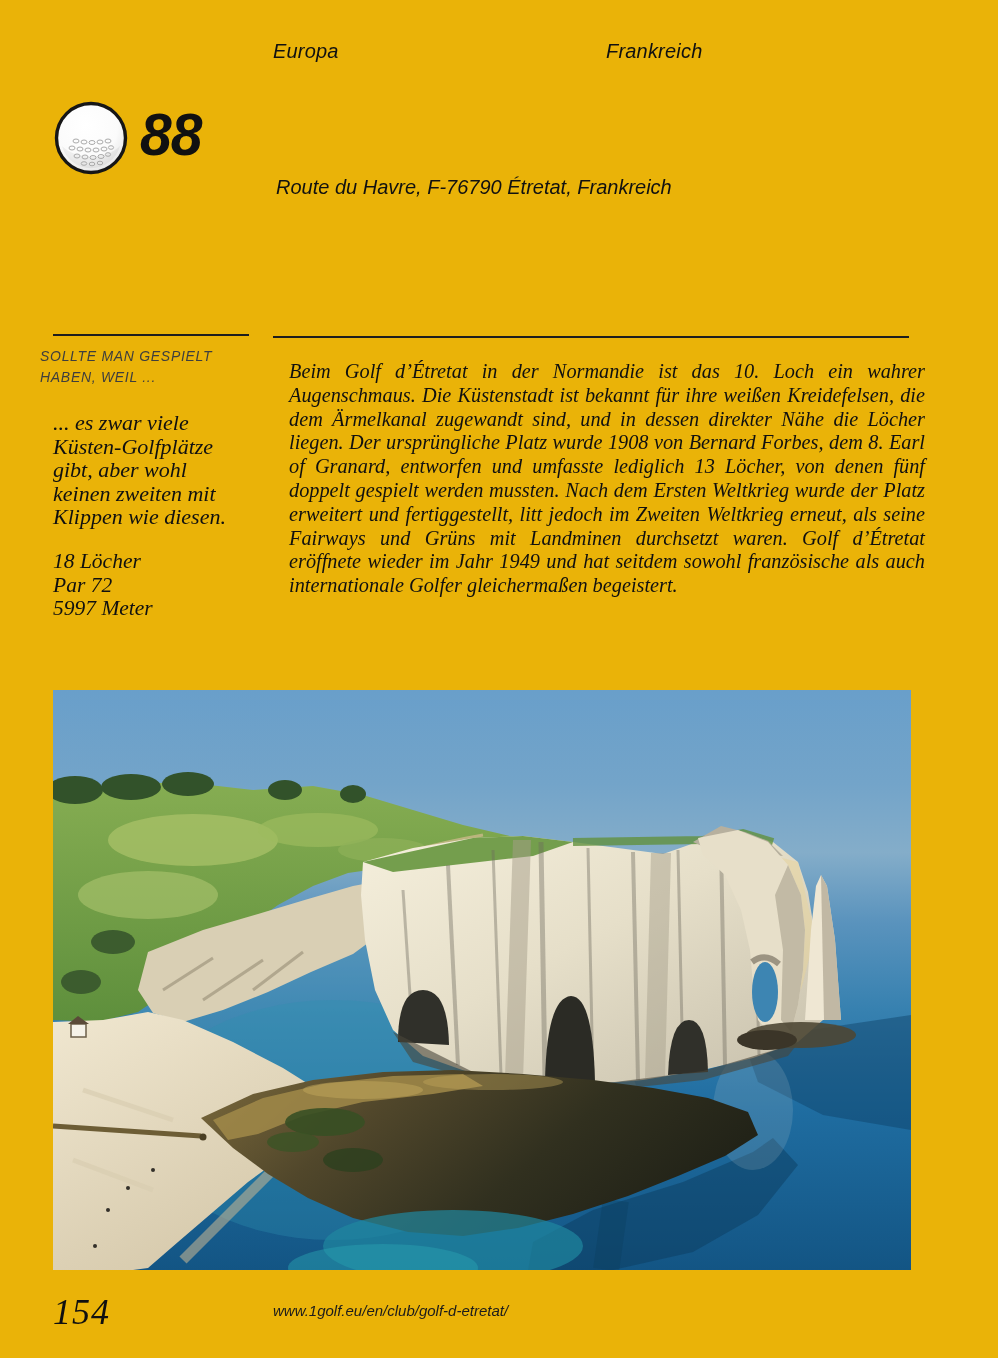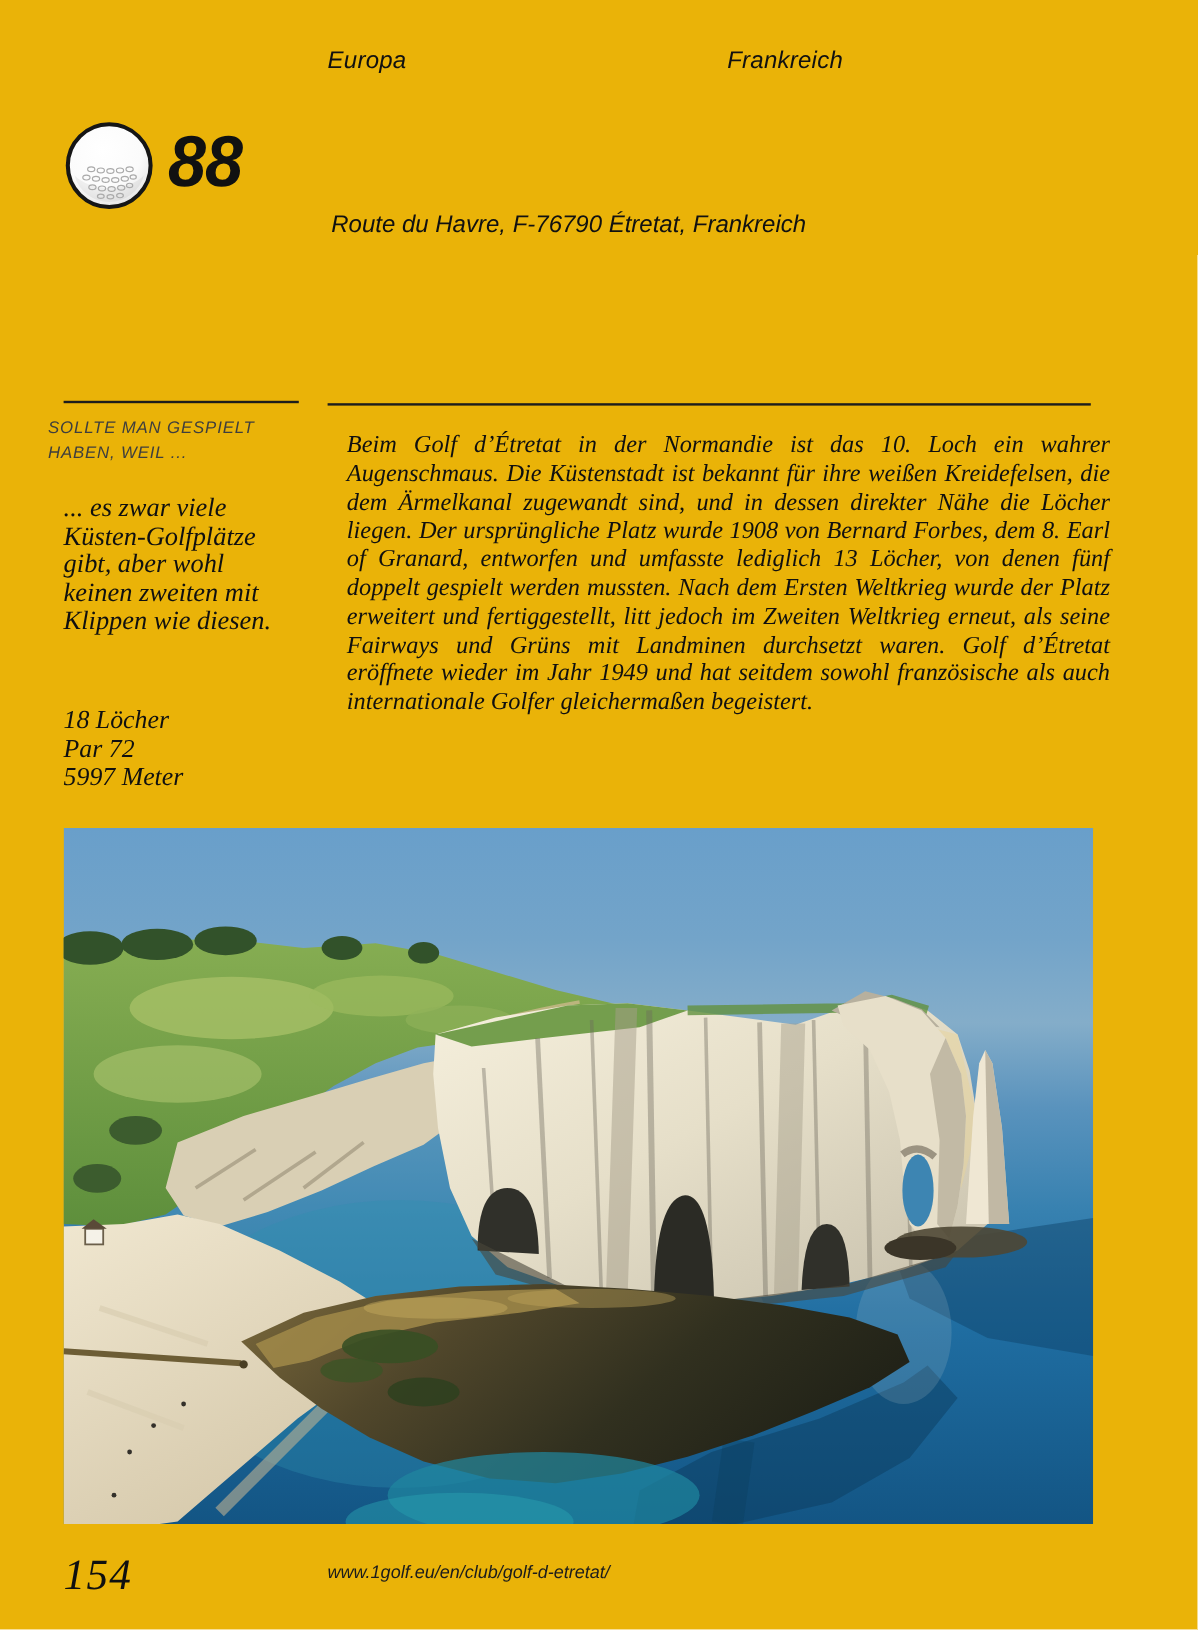--- a/index.html
+++ b/index.html
@@ -92,21 +92,21 @@
   <div class="abs address" style="left:276px;top:176px;">Route du Havre, F-76790 Étretat, Frankreich</div>
 
   <div class="abs rule" style="left:53px;top:334px;width:196px;"></div>
   <div class="abs side-label" style="left:40px;top:346px;width:220px;">SOLLTE MAN GESPIELT
 HABEN, WEIL ...</div>
   <div class="abs serif side-quote" style="left:53px;top:411px;width:225px;">... es zwar viele
 Küsten-Golfplätze
 gibt, aber wohl
 keinen zweiten mit
 Klippen wie diesen.</div>
-  <div class="abs serif side-stats" style="left:53px;top:550px;width:225px;margin-top:39px;">18 Löcher
+  <div class="abs serif side-stats" style="left:53px;top:550px;width:225px;">18 Löcher
 Par 72
 5997 Meter</div>
 
   <div class="abs rule" style="left:273px;top:336px;width:636px;"></div>
   <p class="abs serif body-text" style="left:273px;top:344px;width:636px;">Beim Golf d’Étretat in der Normandie ist das 10. Loch ein wahrer Augenschmaus. Die Küstenstadt ist bekannt für ihre weißen Kreidefelsen, die dem Ärmelkanal zugewandt sind, und in dessen direkter Nähe die Löcher liegen. Der ursprüngliche Platz wurde 1908 von Bernard Forbes, dem 8. Earl of Granard, entworfen und umfasste lediglich 13 Löcher, von denen fünf doppelt gespielt werden mussten. Nach dem Ersten Weltkrieg wurde der Platz erweitert und fertiggestellt, litt jedoch im Zweiten Weltkrieg erneut, als seine Fairways und Grüns mit Landminen durchsetzt waren. Golf d’Étretat eröffnete wieder im Jahr 1949 und hat seitdem sowohl französische als auch internationale Golfer gleichermaßen begeistert.</p>
 
   <div class="abs photo-frame">
     <svg width="858" height="580" viewBox="0 0 858 580" preserveAspectRatio="none" role="img">
       <defs>
         <linearGradient id="bgG" x1="0" y1="0" x2="0" y2="1">

